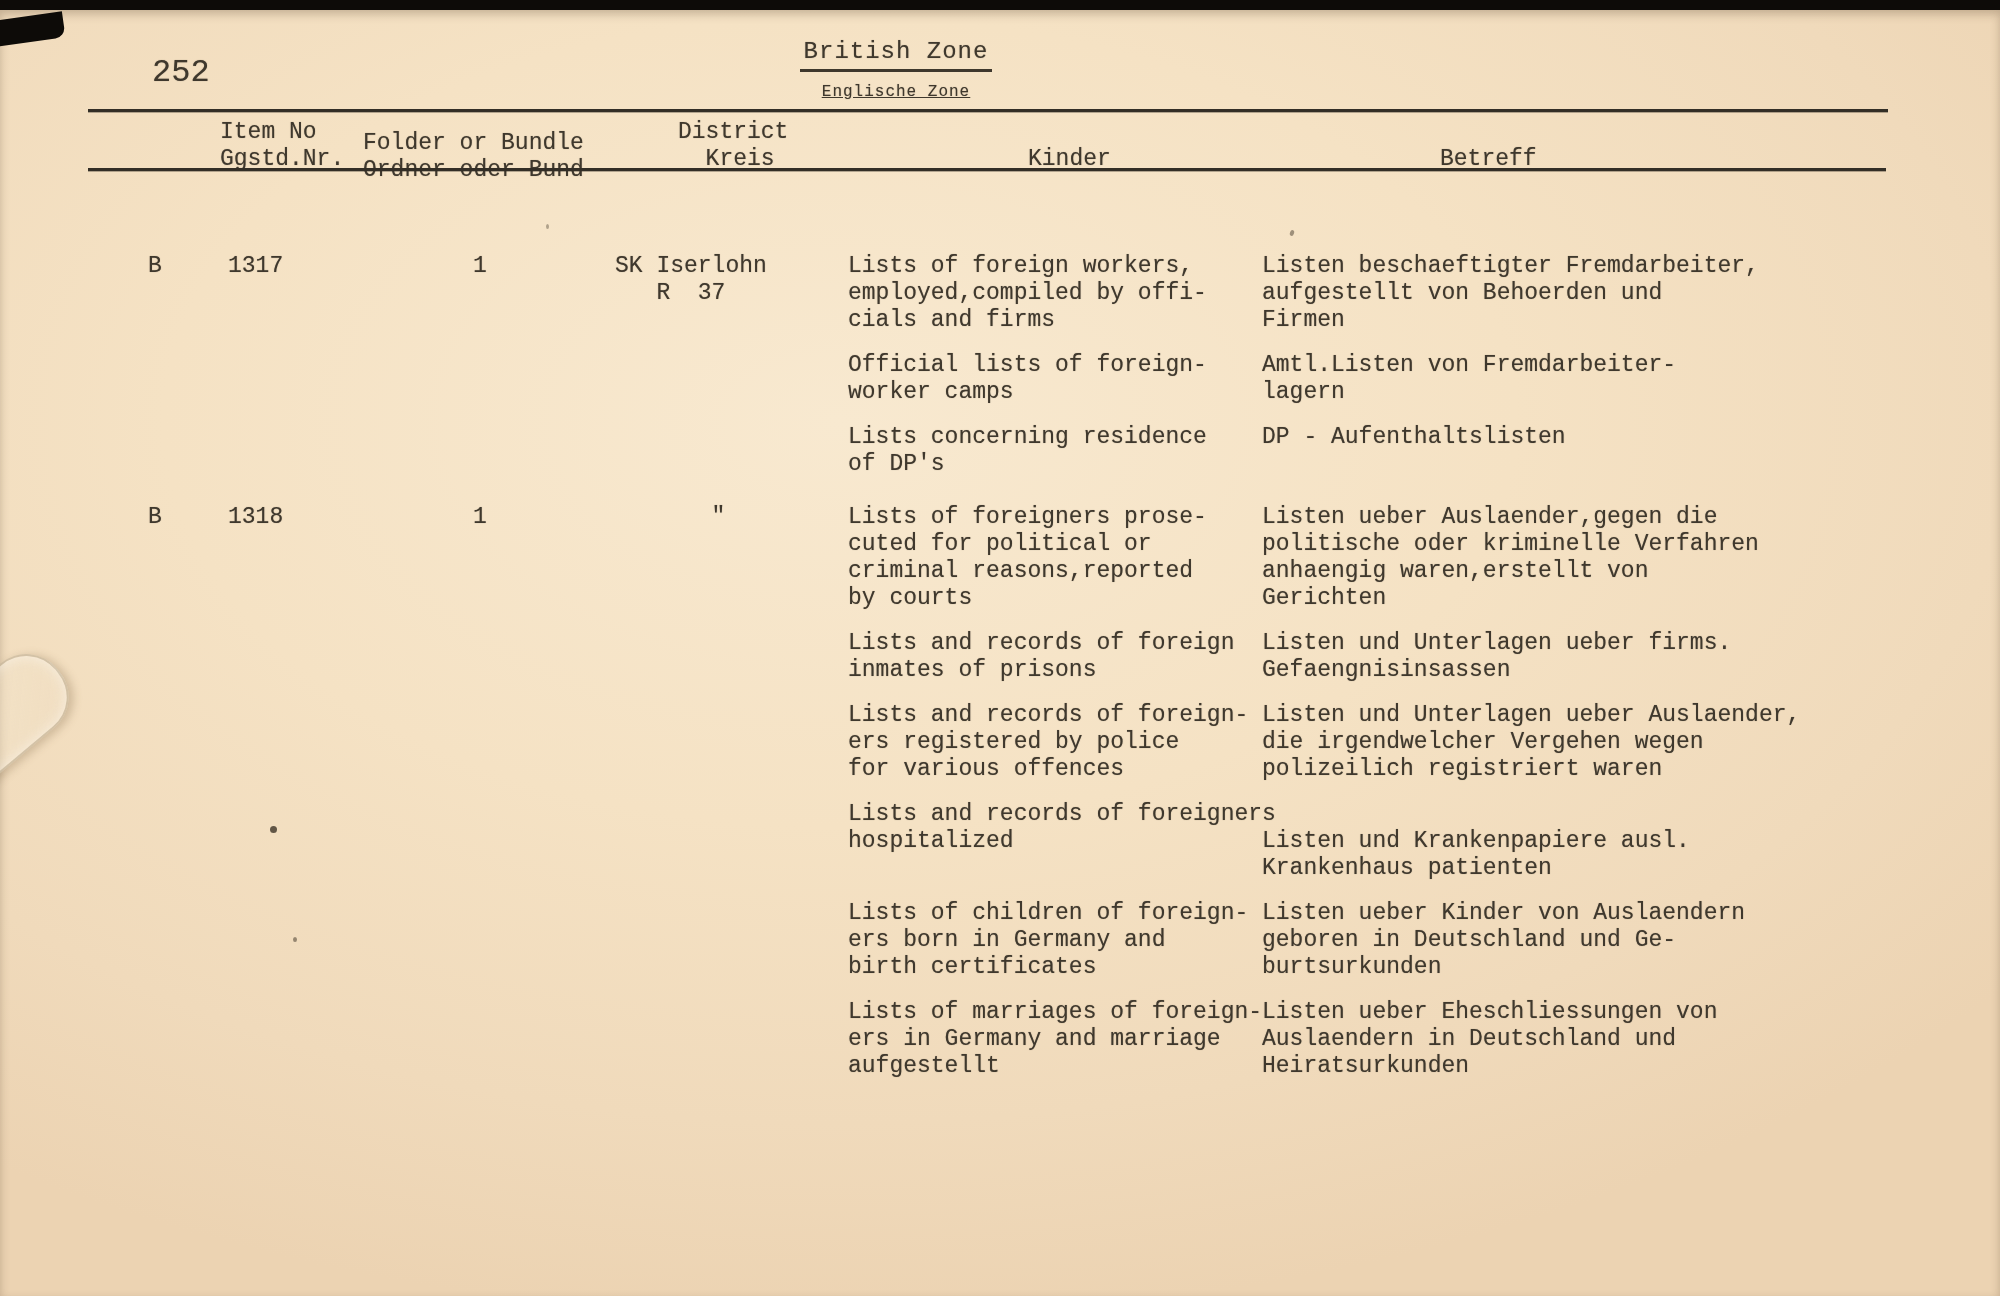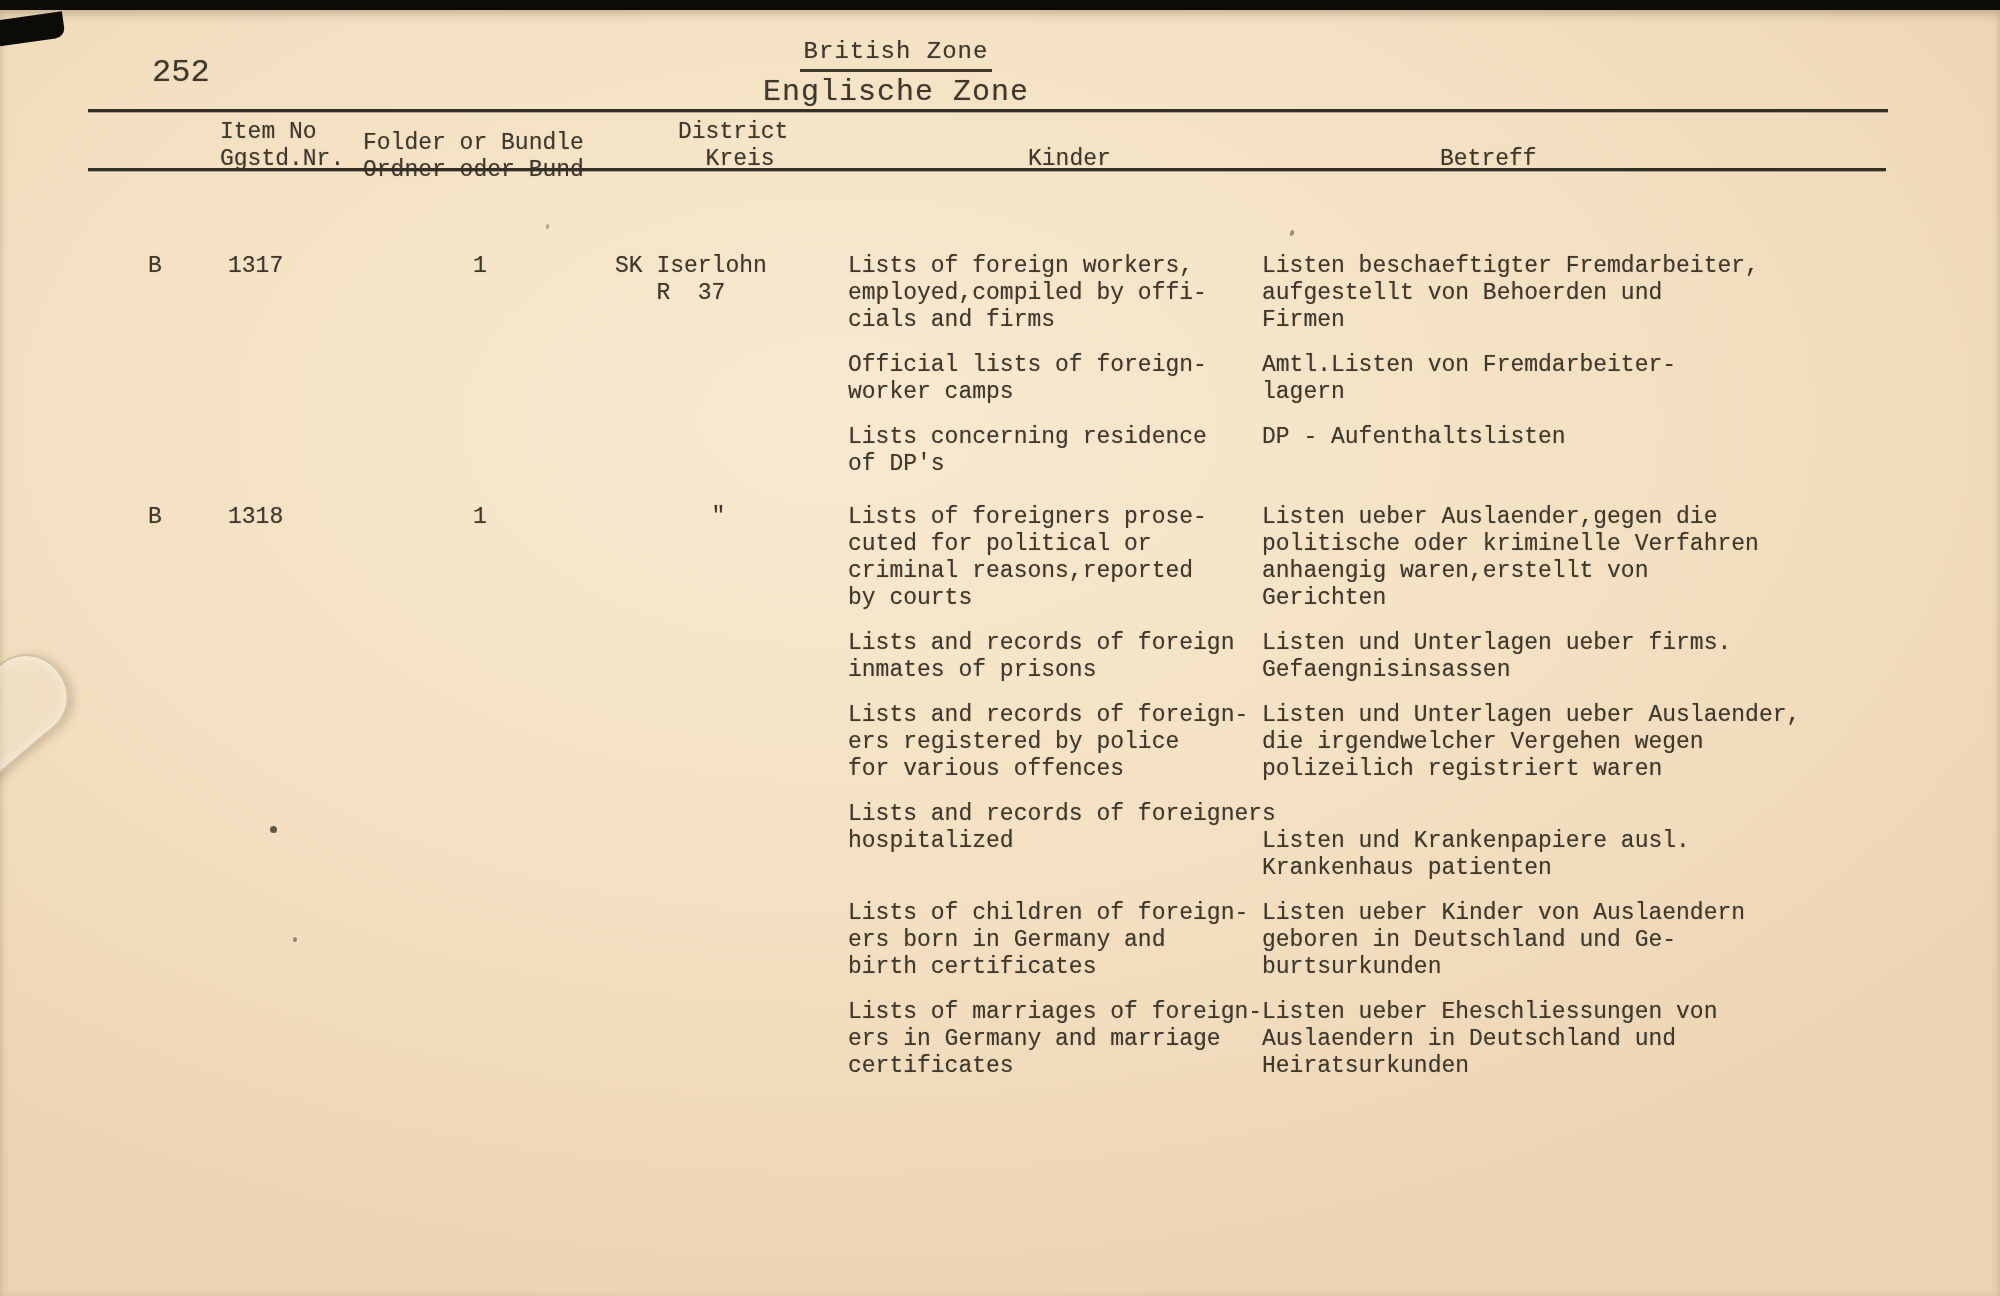--- a/index.html
+++ b/index.html
@@ -19,21 +19,21 @@
   .corner-shadow{
     position:absolute;left:-6px;top:6px;width:70px;height:26px;
     background:#0d0b08;transform:rotate(-8deg);border-radius:0 0 10px 0;
   }
   .ink{color:#3f382d;text-shadow:0 0 1px rgba(63,56,45,.45);}
   .txt{font-size:23px;line-height:27px;white-space:pre;}
   .page-number{position:absolute;left:152px;top:44px;font-size:32px;}
   .title-block{position:absolute;left:616px;top:28px;width:560px;text-align:center;}
   .title-main{display:inline-block;font-size:24px;line-height:28px;
     border-bottom:3px solid #3f382d;padding:0 4px 3px 4px;letter-spacing:1px;}
-  .title-sub{font-size:30px;line-height:27px;margin-top:7px;letter-spacing:1px;}
+  .title-sub{font-size:16px;line-height:27px;margin-top:7px;letter-spacing:1px;text-decoration:underline;}
   .rule{position:absolute;left:88px;height:3px;background:#332e26;
     box-shadow:0 1px 0 rgba(51,46,38,.35);}
   .rule-1{top:99px;width:1800px;}
   .rule-2{top:158px;width:1798px;}
   .thead-cell{position:absolute;}
   .h-item{left:220px;top:109px;}
   .h-folder{left:363px;top:120px;}
   .h-district{left:678px;top:109px;}
   .h-subject{left:1028px;top:136px;}
   .h-betreff{left:1440px;top:136px;}
@@ -159,21 +159,21 @@
           <div class="subj txt ink">Lists of children of foreign-
 ers born in Germany and
 birth certificates</div>
           <div class="betr txt ink">Listen ueber Kinder von Auslaendern
 geboren in Deutschland und Ge-
 burtsurkunden</div>
         </div>
         <div class="entry">
           <div class="subj txt ink">Lists of marriages of foreign-
 ers in Germany and marriage
-certificates</div>
+aufgestellt</div>
           <div class="betr txt ink">Listen ueber Eheschliessungen von
 Auslaendern in Deutschland und
 Heiratsurkunden</div>
         </div>
       </div>
     </div>
 
   </div>
 
   <div class="clip-artifact"></div>

